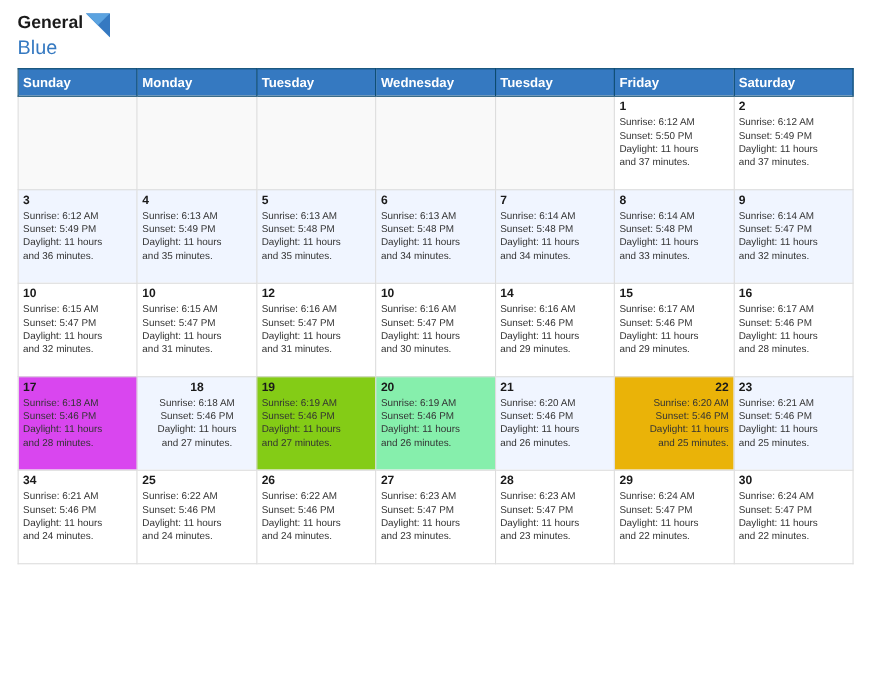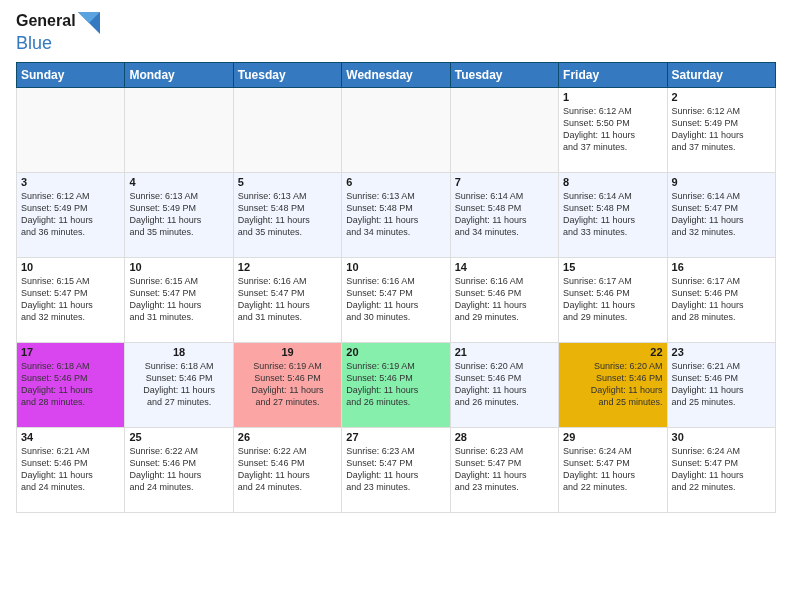--- a/index.html
+++ b/index.html
@@ -246,21 +246,21 @@
 Daylight: 11 hours
 and 28 minutes.</div>
           </td>
           <td style="background: rgb(240, 245, 255); text-align: center;">
             <div class="day-number">18</div>
             <div class="day-info" style="white-space: pre-line;">Sunrise: 6:18 AM
 Sunset: 5:46 PM
 Daylight: 11 hours
 and 27 minutes.</div>
           </td>
-          <td style="background: #fca5a5; text-align: center;">
+          <td style="background: #84cc16;">
             <div class="day-number">19</div>
             <div class="day-info" style="white-space: pre-line;">Sunrise: 6:19 AM
 Sunset: 5:46 PM
 Daylight: 11 hours
 and 27 minutes.</div>
           </td>
           <td style="background: #86efac;">
             <div class="day-number">20</div>
             <div class="day-info" style="white-space: pre-line;">Sunrise: 6:19 AM
 Sunset: 5:46 PM

